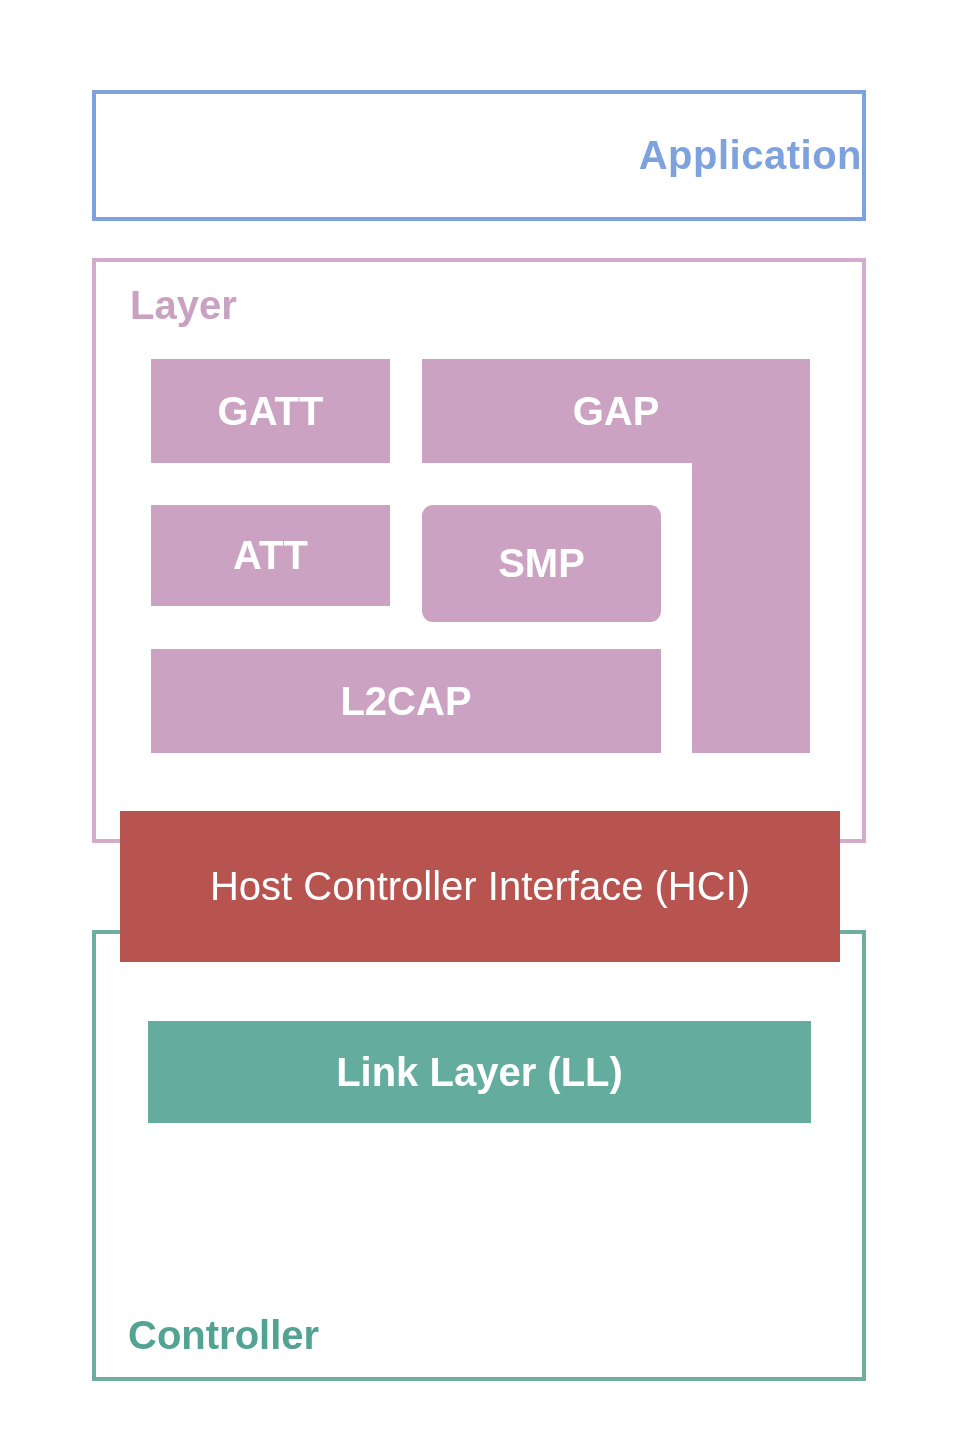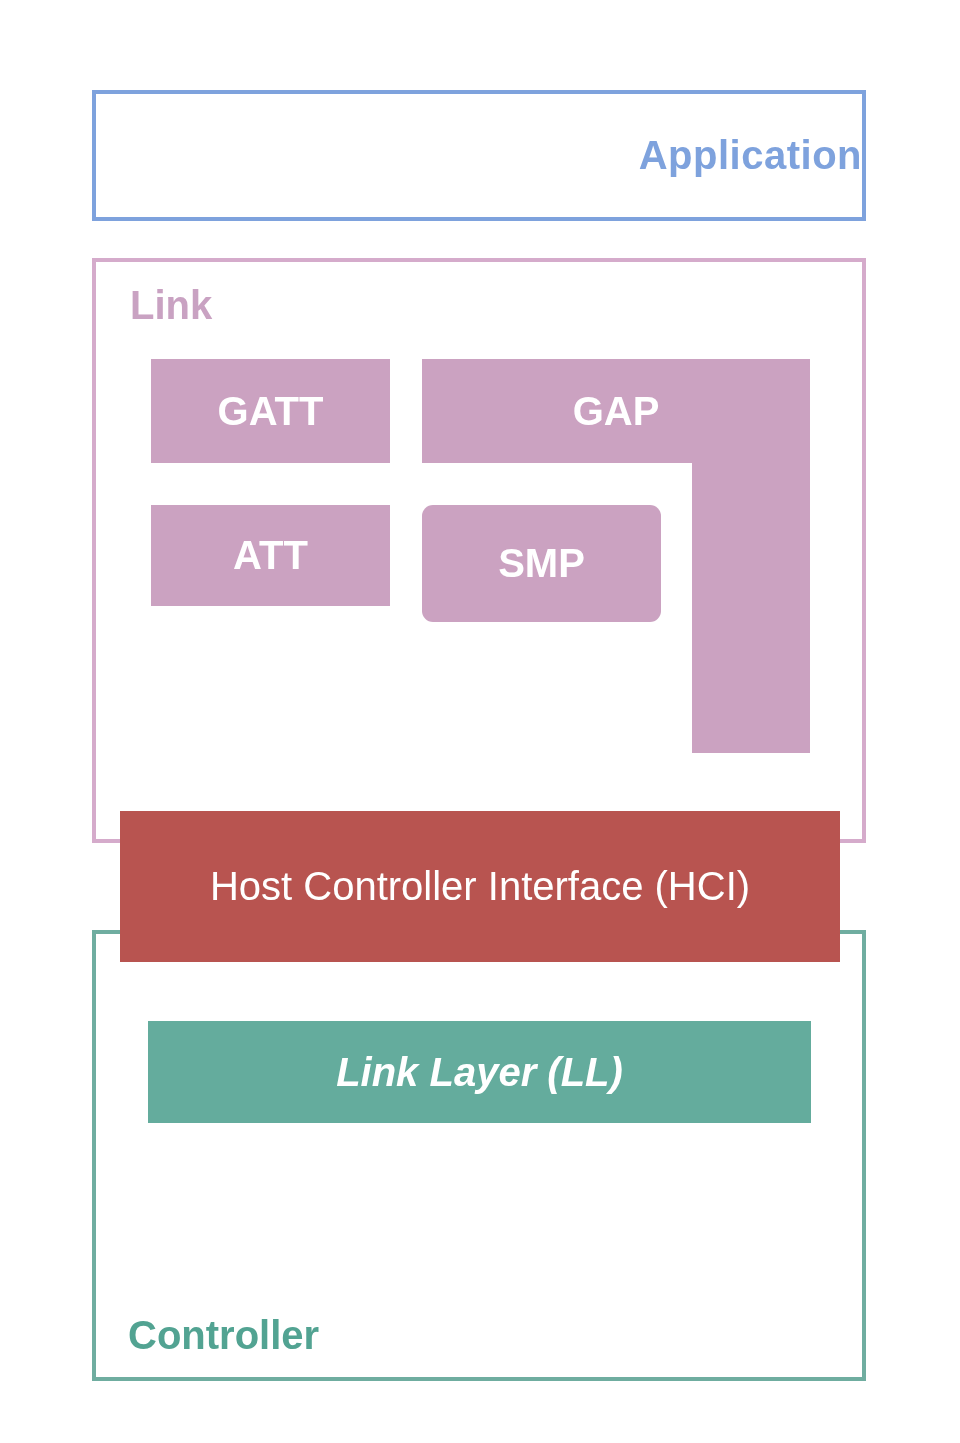--- a/index.html
+++ b/index.html
@@ -72,54 +72,57 @@
 
   .hci {
     left: 120px; top: 811px; width: 720px; height: 151px;
     background: var(--hci-red, #b85450);
     display: flex; align-items: center; justify-content: center;
     color: var(--block-text, #ffffff);
     font-size: 40px; font-weight: normal;
     z-index: 5;
   }
 
-  .ll  { left: 148px; top: 1021px; width: 663px; height: 102px; font-style: italic; }
+  .ll  { left: 148px; top: 1021px; width: 663px; height: 102px; }
   .phy { left: 148px; top: 1171px; width: 663px; height: 103px; }
 </style>
 </head>
 <body>
 
 <div class="canvas">
 
   <div class="abs app-box">
     <span class="app-label">Application</span>
   </div>
 
   <div class="abs host-box"></div>
-  <span class="abs host-label">Link</span>
+  <span class="abs host-label">Layer</span>
 
   <div class="abs block mauve gatt">
     <span>GATT</span>
   </div>
 
   <div>
     <div class="abs block mauve gap-h">
       <span>GAP</span>
     </div>
     <div class="abs mauve gap-arm"></div>
   </div>
 
   <div class="abs block mauve att">
     <span>ATT</span>
   </div>
 
   <div class="abs block mauve smp">
     <span>SMP</span>
   </div>
 
+  <div class="abs block mauve l2cap">
+    <span>L2CAP</span>
+  </div>
 
   <div class="abs hci">
     <span>Host Controller Interface (HCI)</span>
   </div>
 
   <div class="abs controller-box"></div>
 
   <div class="abs block teal ll">
     <span>Link Layer (LL)</span>
   </div>

